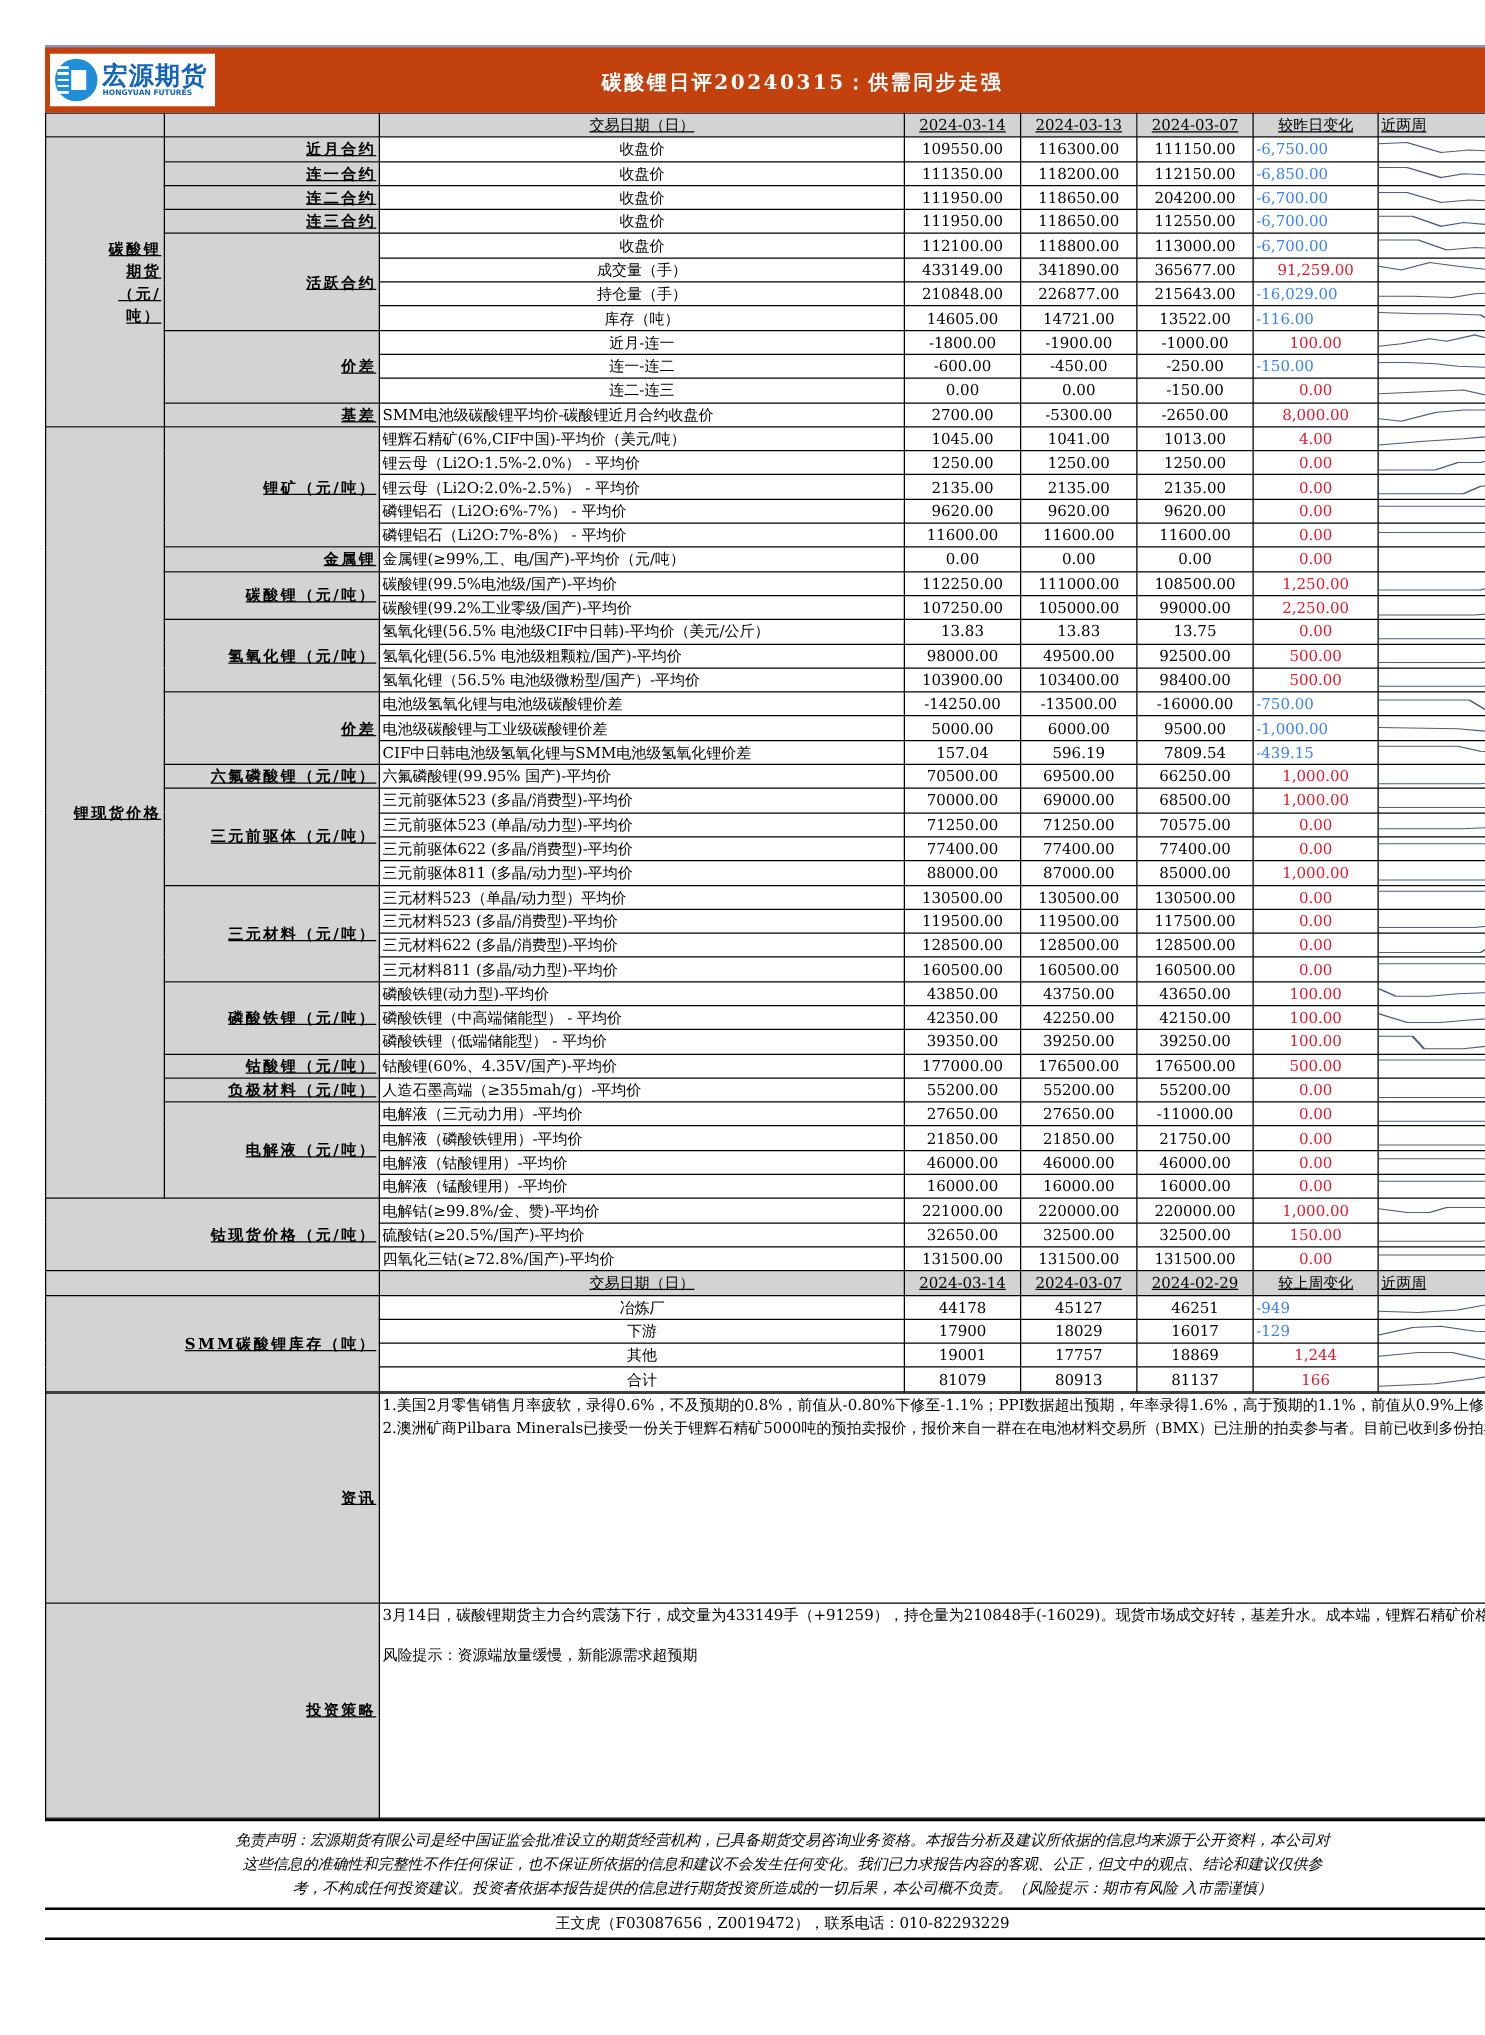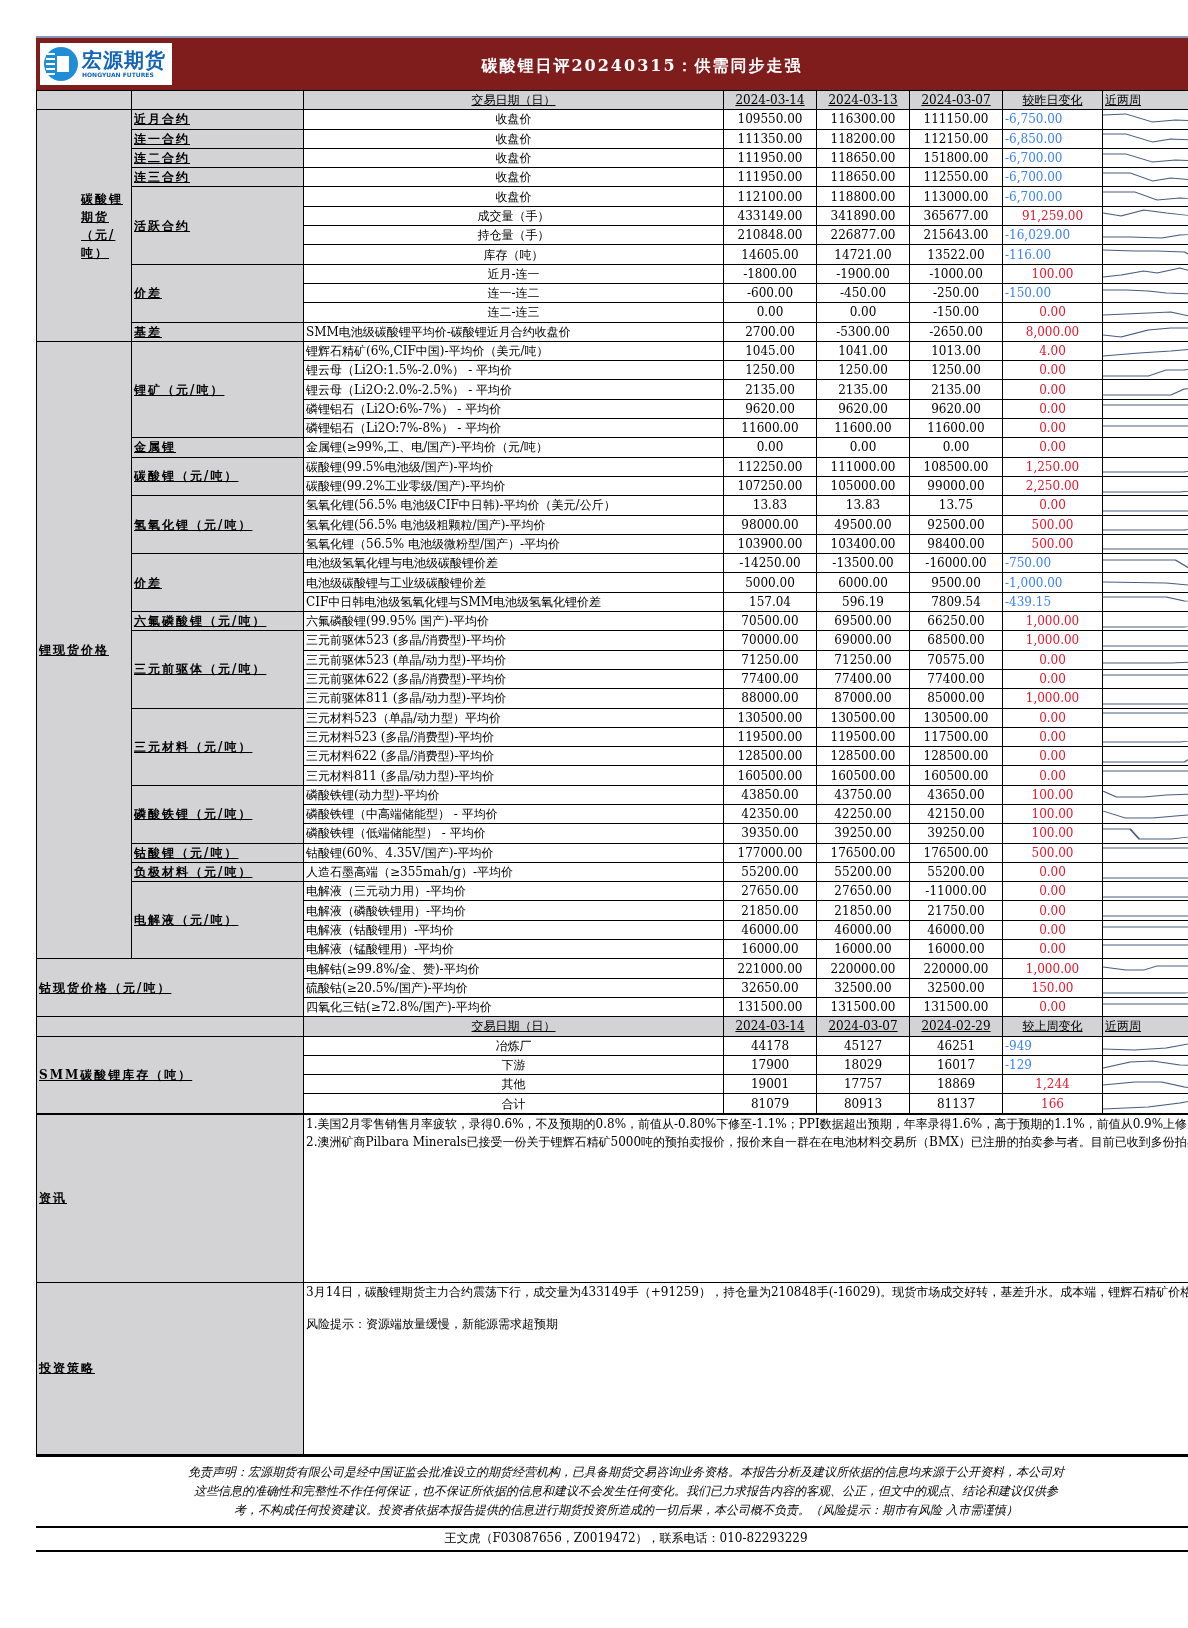--- a/index.html
+++ b/index.html
@@ -1,30 +1,30 @@
 <!DOCTYPE html>
 <html><head>
 <meta charset="utf-8">
 <style>
   html, body { margin:0; padding:0; background:#ffffff; }
   body { width:1188px; height:1628px; overflow:hidden; position:relative; font-family:"DejaVu Serif", "Liberation Serif", serif; color:#000; }
   .page { position:absolute; left:36px; top:36px; width:1152px; }
-  .header { height:52px; background:#7f1d1d; position:relative; border-top:2px solid #8896b8; }
+  .header { height:52px; background:#c2410c; position:relative; border-top:2px solid #8896b8; }
   .logo { position:absolute; left:4px; top:5px; width:132px; height:42px; background:#fff; display:flex; align-items:center; }
   .logo-mark { width:34px; height:34px; margin-left:4px; border-radius:50%; background:#1f8ed6; position:relative; }
   .logo-mark::before { content:""; position:absolute; left:13px; top:9px; width:12px; height:16px; background:#fff; }
   .logo-mark::after { content:""; position:absolute; left:2px; top:6px; width:9px; height:22px; background:repeating-linear-gradient(#fff 0 2px, #1f8ed6 2px 5px); }
   .logo-text { margin-left:4px; display:flex; flex-direction:column; }
   .logo-cn { font-family:"DejaVu Sans", sans-serif; font-weight:bold; color:#1465b8; font-size:20px; line-height:22px; letter-spacing:1px; }
   .logo-en { font-family:"DejaVu Sans", sans-serif; font-weight:bold; color:#1465b8; font-size:6px; line-height:8px; }
   .title { position:absolute; left:0; right:0; top:18px; text-align:center; color:#fff; font-weight:bold; font-size:16px; letter-spacing:2px; padding-left:60px; }
   table.grid { border-collapse:collapse; table-layout:fixed; width:1180px; font-size:12px; }
   table.grid td { border:1px solid #000; height:18.3px; padding:0 2px; white-space:nowrap; overflow:hidden; line-height:18px; }
   .gray { background:#d3d2d4;text-decoration:underline; }
-  .cat { font-weight:bold; text-align:left; letter-spacing:2px; }
+  .cat { font-weight:bold; text-align:right; letter-spacing:2px; }
   .c { text-align:center; }
   .l { text-align:left; }
   .up { color:#e0192e; text-align:center; }
   .dn { color:#3b82f6; text-align:left; }
   .spark { padding:0 !important; }
   .spark svg { display:block; width:100%; height:17px; }
   .text-block td { white-space:normal; line-height:20px; vertical-align:top; font-size:12px; }
   .para { padding:6px 4px; }
   .disclaimer { width:1180px; border-top:2px solid #000; border-bottom:2px solid #000; padding:6px 0; text-align:center; font-style:italic; font-size:12px; line-height:19px; white-space:nowrap; overflow:hidden; }
   .contact { width:1180px; border-bottom:2px solid #000; text-align:center; font-size:12px; line-height:20px; height:22px; }
@@ -91,21 +91,21 @@
             <svg viewBox="0 0 50 17" preserveAspectRatio="none">
               <polyline points="0,4 10,4 22,12 30,9 40,10 50,9" fill="none" stroke="#4a5e80" stroke-width="0.9"></polyline>
             </svg>
           </td>
         </tr>
         <tr>
           <td class="gray cat" rowspan="1">连二合约</td>
           <td class="c">收盘价</td>
           <td class="c">111950.00</td>
           <td class="c">118650.00</td>
-          <td class="c">151800.00</td>
+          <td class="c">204200.00</td>
           <td class="dn">-6,700.00</td>
           <td class="spark">
             <svg viewBox="0 0 50 17" preserveAspectRatio="none">
               <polyline points="0,4 10,4 22,12 32,10 42,11 50,9" fill="none" stroke="#4a5e80" stroke-width="0.9"></polyline>
             </svg>
           </td>
         </tr>
         <tr>
           <td class="gray cat" rowspan="1">连三合约</td>
           <td class="c">收盘价</td>

